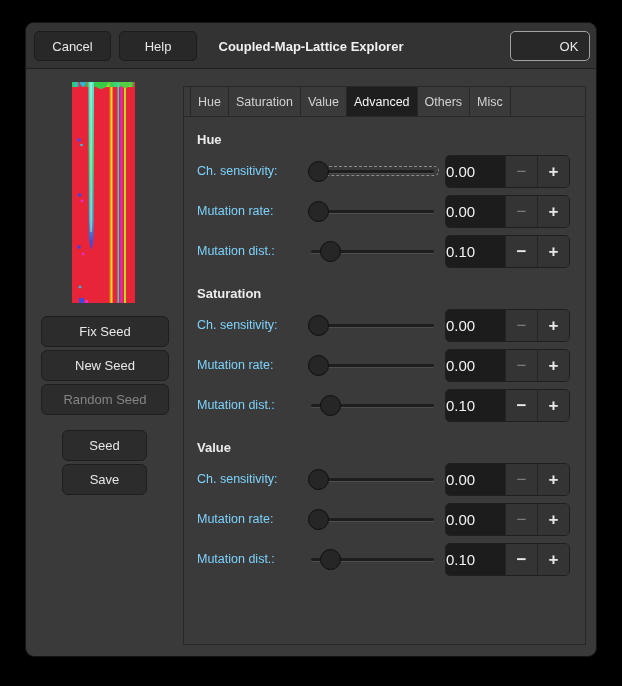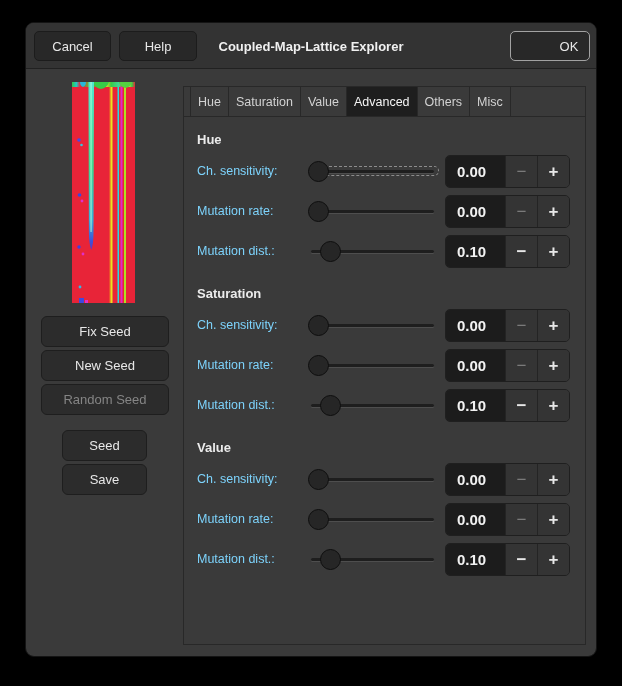--- a/index.html
+++ b/index.html
@@ -58,21 +58,21 @@
            box-shadow:0 1px 0 rgba(255,255,255,0.10); }
   .handle { position:absolute; left:0; top:50%; width:21px; height:21px;
             margin-top:-10.5px; background:#262626; border:1px solid #0e0e0e;
             border-radius:50%; }
   .slider.pos10 .handle { left:12px; }
 
   .spin { margin-left:auto; margin-right:15px; height:33px; width:125px;
           display:flex; border:1px solid #1f1f1f; border-radius:5px;
           overflow:hidden; background:#343434; }
   .spin-value { width:59px; background:#1c1c1c; color:#f2f2f2; font-size:15px;
-                display:flex; align-items:center; padding-left:11px;font-weight:bold; }
+                display:flex; align-items:center; padding-left:0; }
   .spin-btn { flex:1; border:none; border-left:1px solid #242424; background:#343434;
               color:#e8e8e8; font-size:17px; font-weight:bold; display:flex;
               align-items:center; justify-content:center; padding:0; line-height:1;
               font-family:"Liberation Sans", sans-serif; }
   .spin-btn.disabled { color:#7e7e7e; font-weight:normal; }
 </style>
 </head>
 <body>
 
 <div class="dialog">

